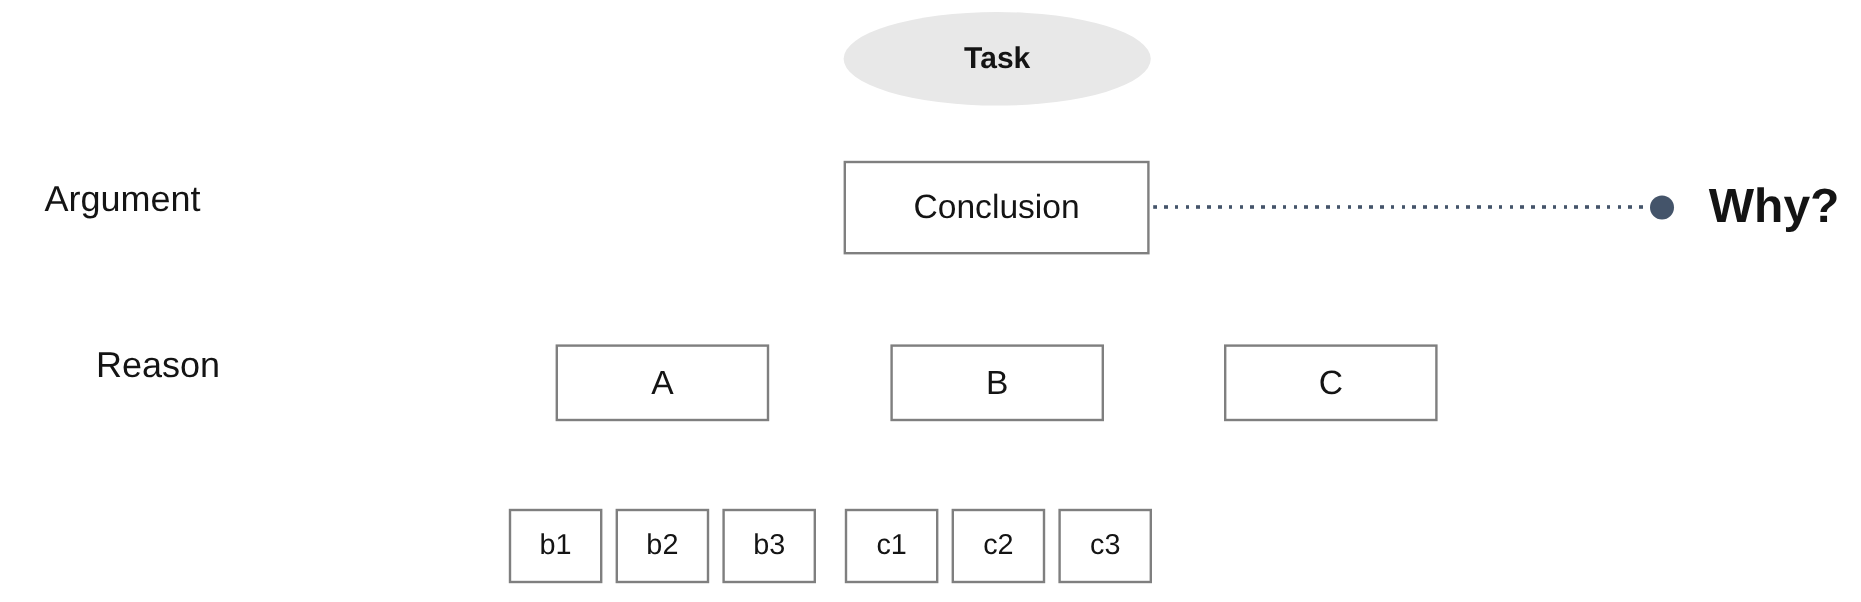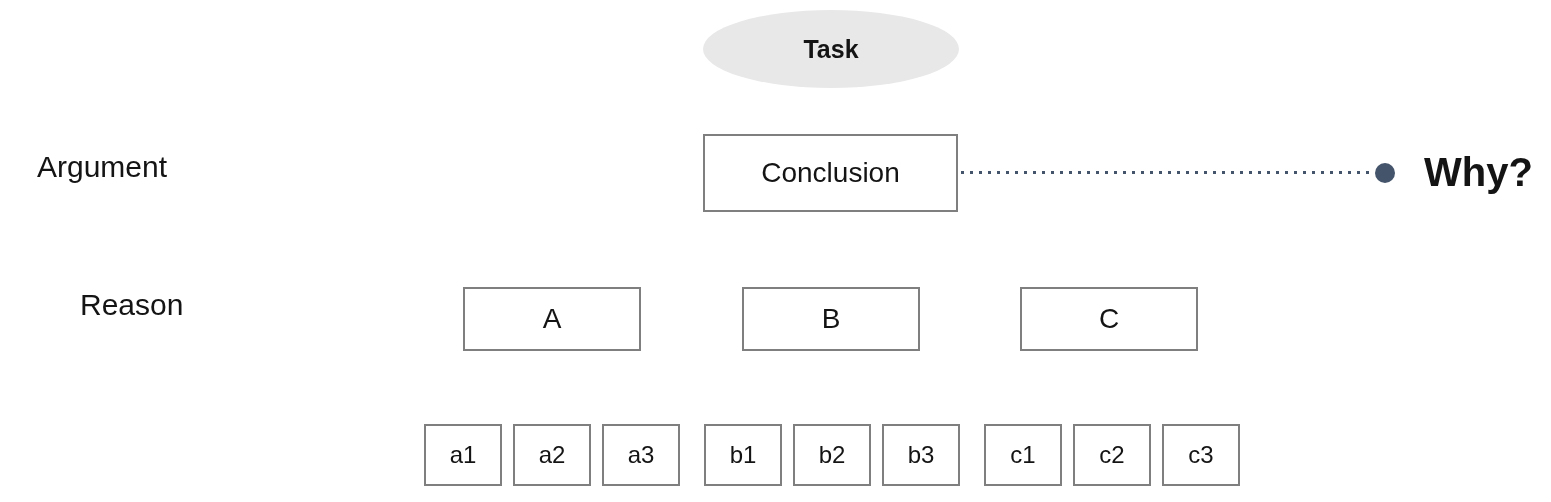--- a/index.html
+++ b/index.html
@@ -119,25 +119,20 @@
   </div>
   <div class="box reason-box b">
     <span>B</span>
   </div>
   <div class="box reason-box c">
     <span>C</span>
   </div>
 
   <div class="evidence-row">
     <div class="evidence-group">
-      <div class="evidence-box">a1</div>
-      <div class="evidence-box">a2</div>
-      <div class="evidence-box">a3</div>
-    </div>
-    <div class="evidence-group">
       <div class="evidence-box">b1</div>
       <div class="evidence-box">b2</div>
       <div class="evidence-box">b3</div>
     </div>
     <div class="evidence-group">
       <div class="evidence-box">c1</div>
       <div class="evidence-box">c2</div>
       <div class="evidence-box">c3</div>
     </div>
   </div>

